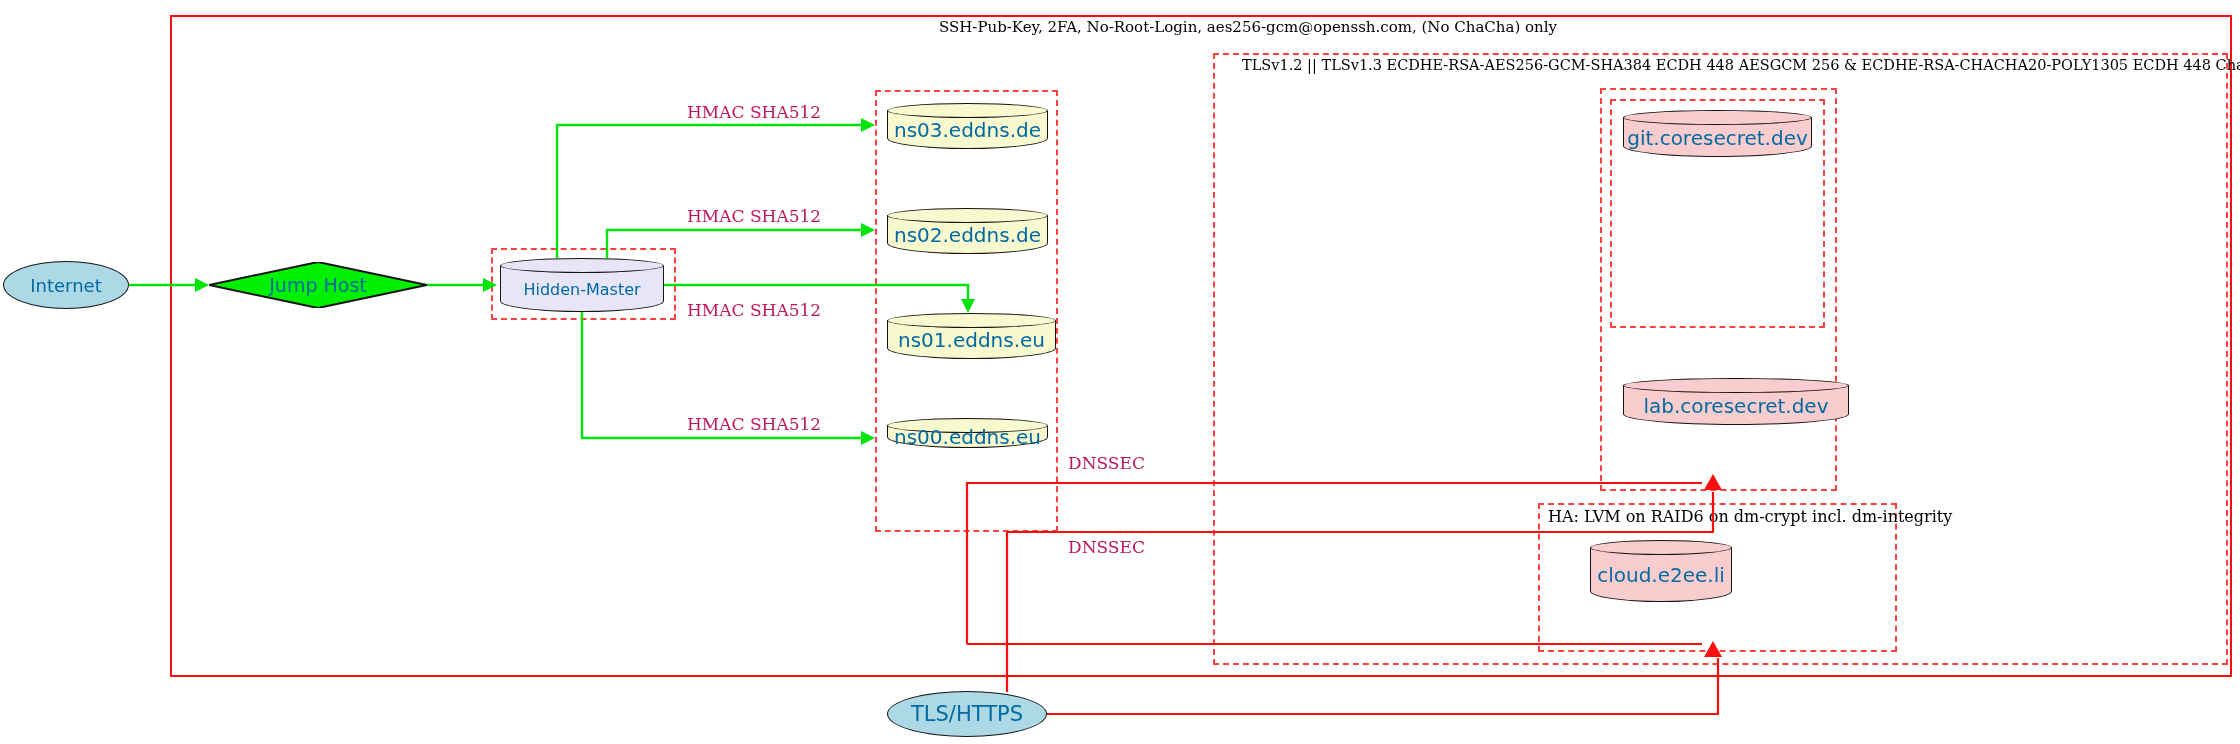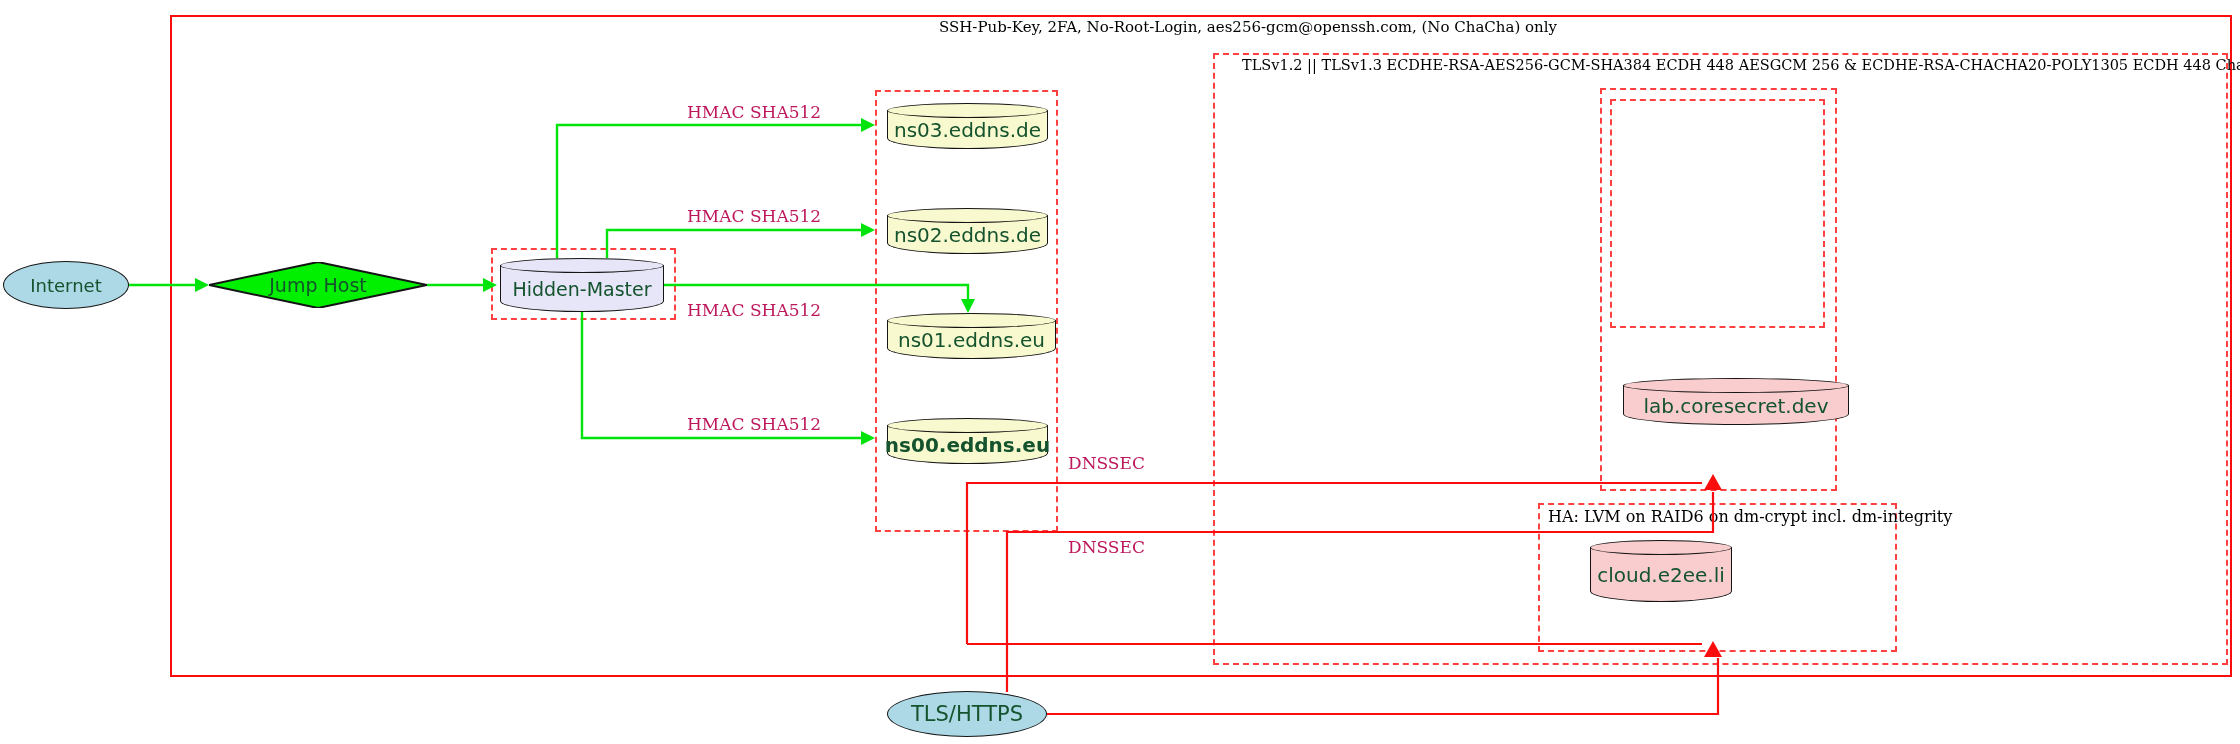--- a/index.html
+++ b/index.html
@@ -7,21 +7,21 @@
          font-family:"DejaVu Sans","Liberation Sans",sans-serif;}
 
   
   .cluster{position:absolute;box-sizing:border-box;}
   .solid-red{border:2px solid #fb0d0d;}
   .dashed-red{border:2px dashed #ff4040;}
   .cluster-label{position:absolute;font-family:"DejaVu Serif","Liberation Serif",serif;
                  color:#000;text-align:center;white-space:nowrap;}
 
   
-  .node-label{display:flex;align-items:center;justify-content:center;color:#14532d;}
+  .node-label{display:flex;align-items:center;justify-content:center;color:#0369a1;}
   .ellipse{position:absolute;border:1.6px solid #141414;border-radius:50%;
            font-size:21px;box-sizing:border-box;}
   .diamond{position:absolute;}
   .diamond svg{display:block;}
   .diamond .node-label{position:absolute;inset:0;font-size:19px;}
 
   .cyl{position:absolute;}
   .cyl .cyl-body{position:absolute;left:0;right:0;top:7px;bottom:0;box-sizing:border-box;
        border:1.6px solid #141414;border-top:none;
        border-radius:0 0 50% 50% / 0 0 11px 11px;}
@@ -99,44 +99,49 @@
   <div class="diamond" style="left:209px;top:262px;width:218px;height:46px;">
     <svg width="218" height="46" viewBox="0 0 218 46">
       <polygon points="0,23 109,0 218,23 109,46" fill="#00f000" stroke="#141414" stroke-width="2"></polygon>
     </svg>
     <div class="node-label">Jump Host</div>
   </div>
 
   <div class="cyl fill-lav" style="left:500px;top:258px;width:164px;height:54px;">
     <div class="cyl-body"></div>
     <div class="cyl-top"></div>
-    <div class="node-label" style="font-size:19px;">Hidden-Master</div>
+    <div class="node-label" style="font-size:16px;">Hidden-Master</div>
   </div>
 
   <div class="cyl fill-yellow" style="left:887px;top:103px;width:161px;height:46px;">
     <div class="cyl-body"></div>
     <div class="cyl-top"></div>
     <div class="node-label">ns03.eddns.de</div>
   </div>
   <div class="cyl fill-yellow" style="left:887px;top:208px;width:161px;height:46px;border-radius:9px;">
     <div class="cyl-body"></div>
     <div class="cyl-top"></div>
     <div class="node-label">ns02.eddns.de</div>
   </div>
   <div class="cyl fill-yellow" style="left:887px;top:313px;width:161px;height:46px;padding-left:8px;">
     <div class="cyl-body"></div>
     <div class="cyl-top"></div>
     <div class="node-label">ns01.eddns.eu</div>
   </div>
-  <div class="cyl fill-yellow" style="left:887px;top:418px;width:161px;height:46px;font-weight:bold;">
+  <div class="cyl fill-yellow" style="left:887px;top:418px;width:161px;height:30px;">
     <div class="cyl-body"></div>
     <div class="cyl-top"></div>
     <div class="node-label">ns00.eddns.eu</div>
   </div>
 
+  <div class="cyl fill-pink" style="left:1623px;top:110px;width:189px;height:47px;">
+    <div class="cyl-body"></div>
+    <div class="cyl-top"></div>
+    <div class="node-label">git.coresecret.dev</div>
+  </div>
   <div class="cyl fill-pink" style="left:1623px;top:378px;width:190px;height:47px;padding-left:36px;">
     <div class="cyl-body"></div>
     <div class="cyl-top"></div>
     <div class="node-label">lab.coresecret.dev</div>
   </div>
 
   <div class="cyl fill-pink" style="left:1590px;top:540px;width:142px;height:62px;">
     <div class="cyl-body"></div>
     <div class="cyl-top"></div>
     <div class="node-label">cloud.e2ee.li</div>

